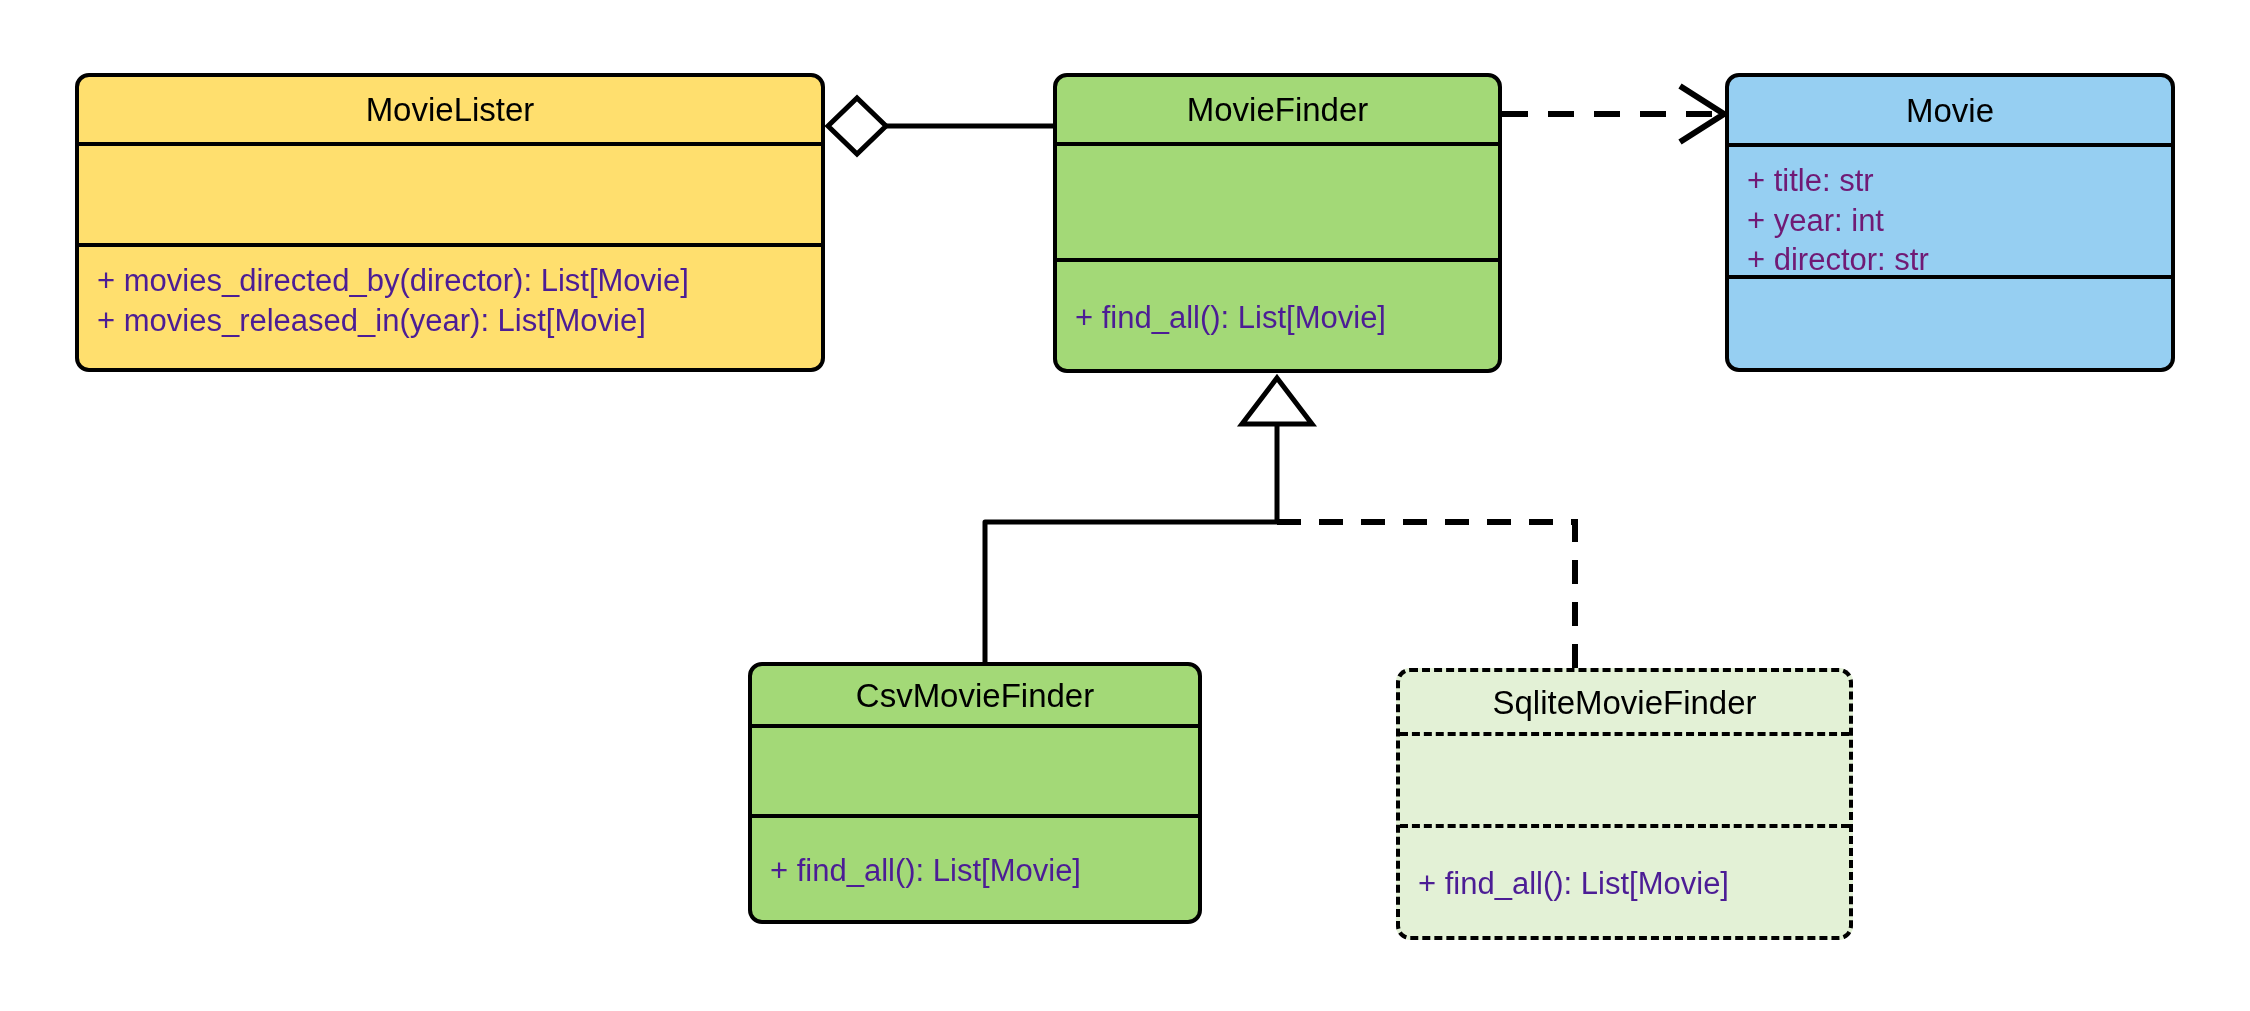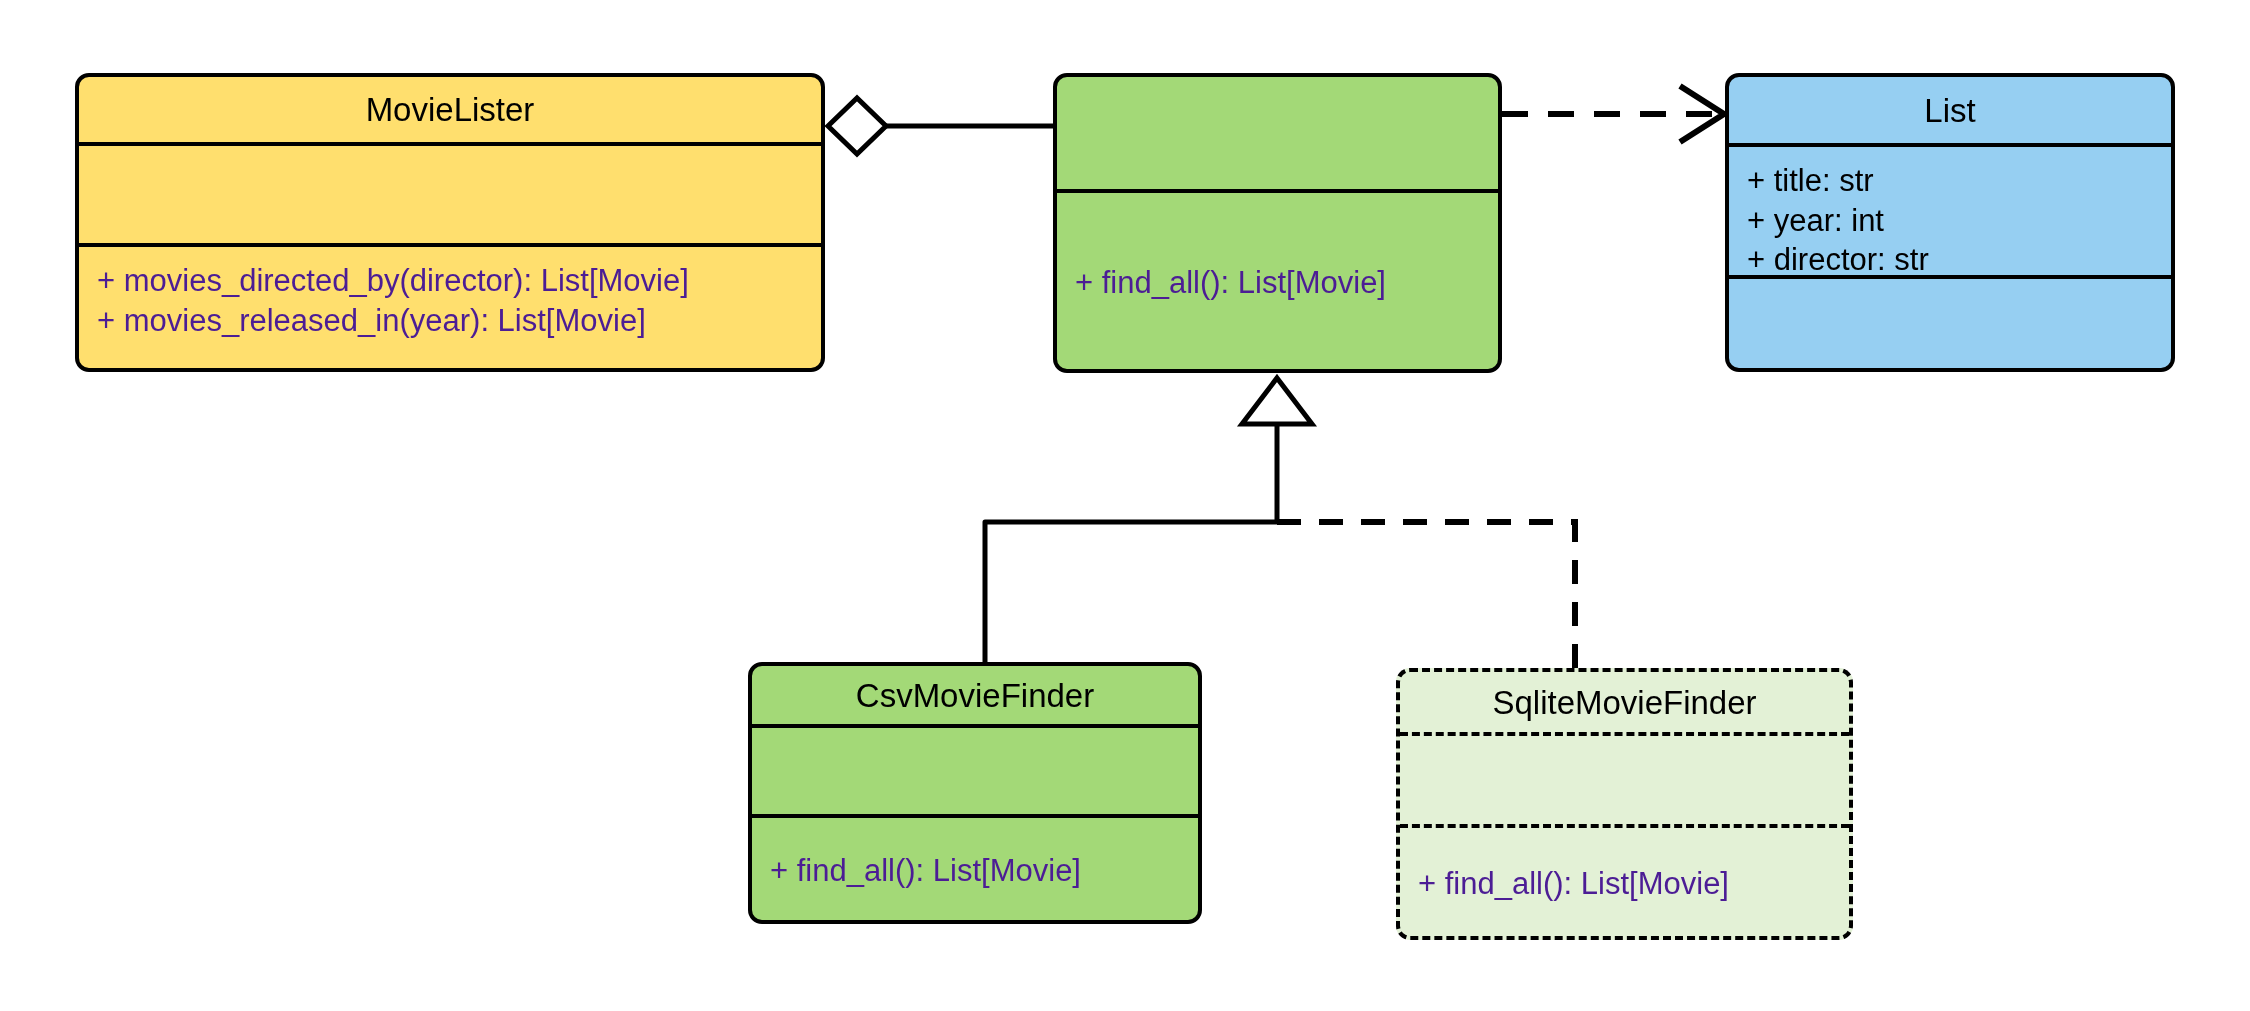--- a/index.html
+++ b/index.html
@@ -44,21 +44,21 @@
     border-bottom: 4px solid #000000;
     flex: none;
   }
   .dashed .cls-name { border-bottom-style: dashed; }
 
   .cls-attrs {
     box-sizing: border-box;
     border-bottom: 4px solid #000000;
     padding: 14px 18px 10px 18px;
     font-size: 31px;
-    color: #000000;
+    color: #701a75;
     line-height: 1.28;
     flex: none;
   }
   .dashed .cls-attrs { border-bottom-style: dashed; }
 
   .cls-ops {
     box-sizing: border-box;
     padding: 14px 18px 10px 18px;
     font-size: 31px;
     color: #4c1d95;
@@ -116,28 +116,29 @@
   <div class="uml-class" style="left:75px; top:73px; width:750px; height:299px; background:#FFDF6E;">
     <div class="cls-name" style="height:69px;">MovieLister</div>
     <div class="cls-attrs" style="height:101px;"></div>
     <div class="cls-ops">
       <div class="member">+ movies_directed_by(director): List[Movie]</div>
       <div class="member">+ movies_released_in(year): List[Movie]</div>
     </div>
   </div>
 
   <div class="uml-class" style="left:1053px; top:73px; width:449px; height:300px; background:#A3D977;">
+    <div class="cls-name" style="height:69px;">MovieFinder</div>
     <div class="cls-attrs" style="height:116px;"></div>
     <div class="cls-ops centered">
       <div class="member">+ find_all(): List[Movie]</div>
     </div>
   </div>
 
   <div class="uml-class" style="left:1725px; top:73px; width:450px; height:299px; background:#96CFF2;">
-    <div class="cls-name" style="height:70px;">List</div>
+    <div class="cls-name" style="height:70px;">Movie</div>
     <div class="cls-attrs" style="height:132px;">
       <div class="member">+ title: str</div>
       <div class="member">+ year: int</div>
       <div class="member">+ director: str</div>
     </div>
     <div class="cls-ops"></div>
   </div>
 
   <div class="uml-class" style="left:748px; top:662px; width:454px; height:262px; background:#A3D977;">
     <div class="cls-name" style="height:62px;">CsvMovieFinder</div>

